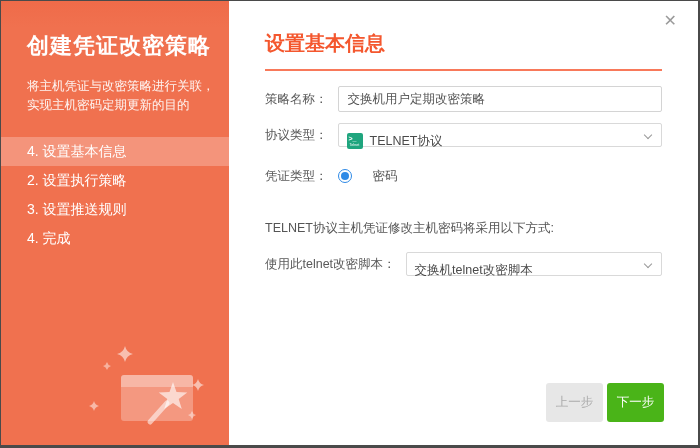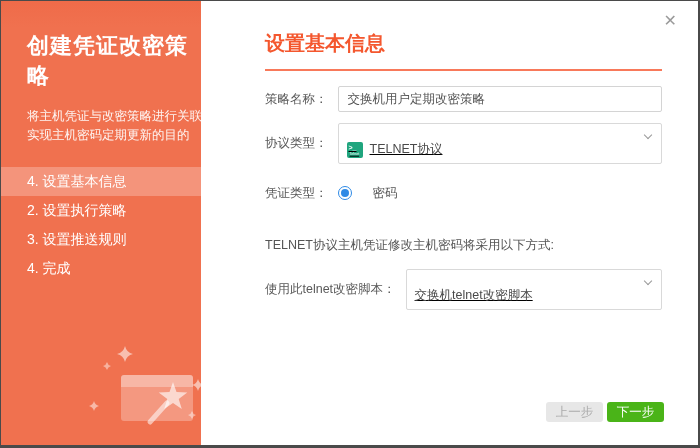--- a/index.html
+++ b/index.html
@@ -7,21 +7,21 @@
   body { font-family:"Liberation Sans","DejaVu Sans",sans-serif; }
 
   .window {
     position:relative; width:700px; height:448px; background:#fff;
     border:1px solid #4a4a4a; border-right-width:2px; border-bottom-width:3px;
     overflow:hidden;
   }
 
   
   .sidebar {
-    position:absolute; left:0; top:0; width:200px; height:100%;
+    position:absolute; left:0; top:0; width:228px; height:100%;
     background:linear-gradient(180deg,#ef6b49 0%,#f0714f 6%,#f0714f 100%);
     color:#fff;
   }
   .sidebar-title {
     margin:30px 0 0 26px; font-size:22px; font-weight:bold; letter-spacing:1px;
   }
   .sidebar-desc {
     margin:16px 0 0 26px; width:198px; font-size:12.5px; line-height:19px;
     color:rgba(255,255,255,0.92);
   }
@@ -53,23 +53,23 @@
 
   .field-label { font-size:12.5px; color:#595959; margin-right:10px; white-space:nowrap; }
   .hint-text { font-size:12.5px; color:#555; }
 
   .text-input {
     flex:1; height:24px; border:1px solid #d4d4d4; border-radius:2px;
     font-size:12.5px; color:#555; padding:12px 9px; outline:none;
     font-family:"Liberation Sans","DejaVu Sans",sans-serif; background:#fff;
   }
   .select-box {
-    flex:1; height:41px; border:1px solid #d9d9d9; border-radius:2px;
+    flex:1; height:24px; border:1px solid #d9d9d9; border-radius:2px;
     display:flex; align-items:center; padding:12px 24px 0 8px; position:relative;
-    cursor:pointer; background:#fff;text-decoration:underline;
+    cursor:pointer; background:#fff;
   }
   .select-value { font-size:12.5px; color:#4a4a4a; }
   .chevron {
     position:absolute; right:9px; top:8px; width:7px; height:7px;
   }
   .chevron::before {
     content:""; position:absolute; left:0; top:0; width:5px; height:5px;
     border-right:1.5px solid #999; border-bottom:1.5px solid #999;
     transform:rotate(45deg);
   }
@@ -87,21 +87,21 @@
     width:14px; height:14px; border-radius:50%; border:1px solid #2e8ae6;
     background:#fff; display:flex; align-items:center; justify-content:center;
   }
   .radio-dot { width:8px; height:8px; border-radius:50%; background:#2e8ae6; }
   .radio-label { font-size:12.5px; color:#555; margin-left:21px; }
 
   .footer-buttons {
     position:absolute; right:37px; bottom:23px; display:flex; gap:4px;
   }
   .btn {
-    width:57px; height:20px; border:none; border-radius:3px; font-size:12.5px;
+    width:57px; height:39px; border:none; border-radius:3px; font-size:12.5px;
     font-family:"Liberation Sans","DejaVu Sans",sans-serif; cursor:pointer;
   }
   .btn-prev { background:#e7e7e7; color:#ababab; cursor:default; }
   .btn-next { background:#4ab418; color:#fff; }
 </style>
 </head>
 <body>
 
 <div class="window">
 

